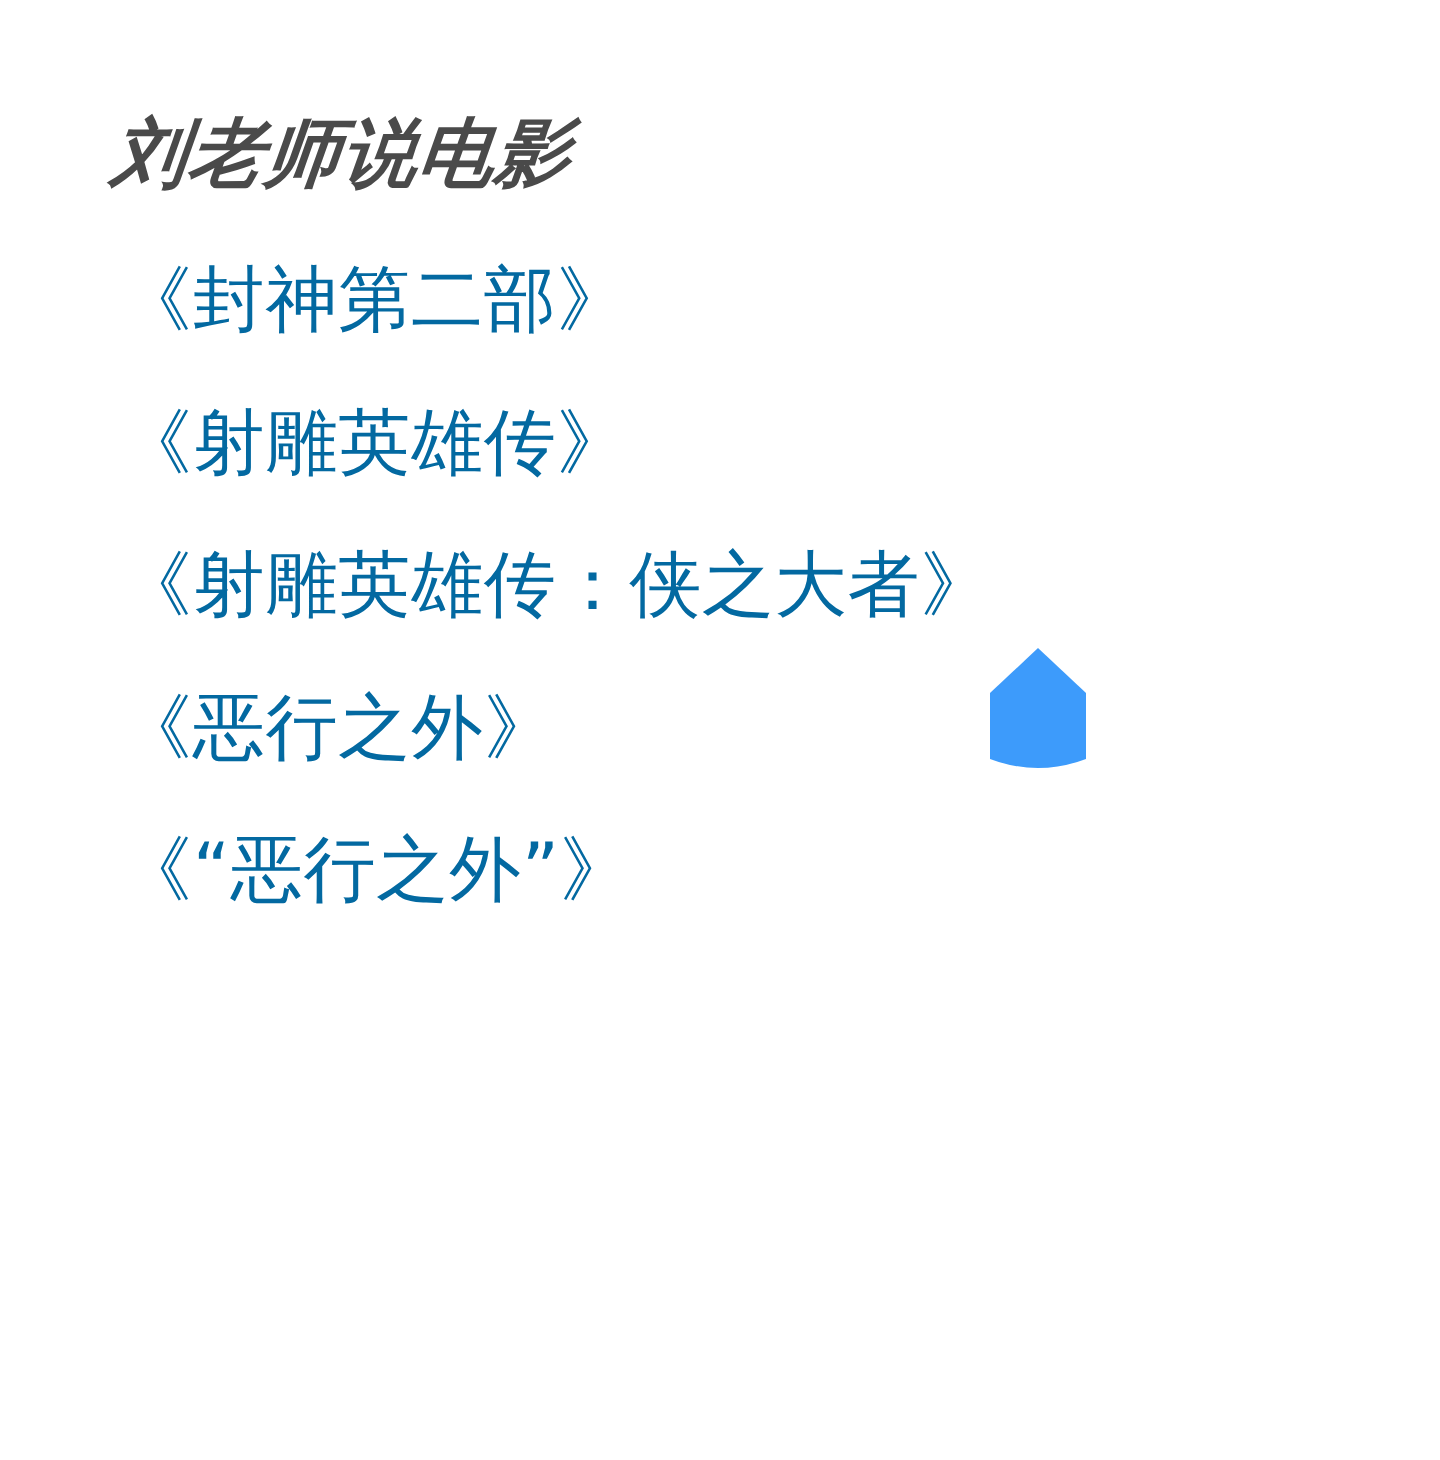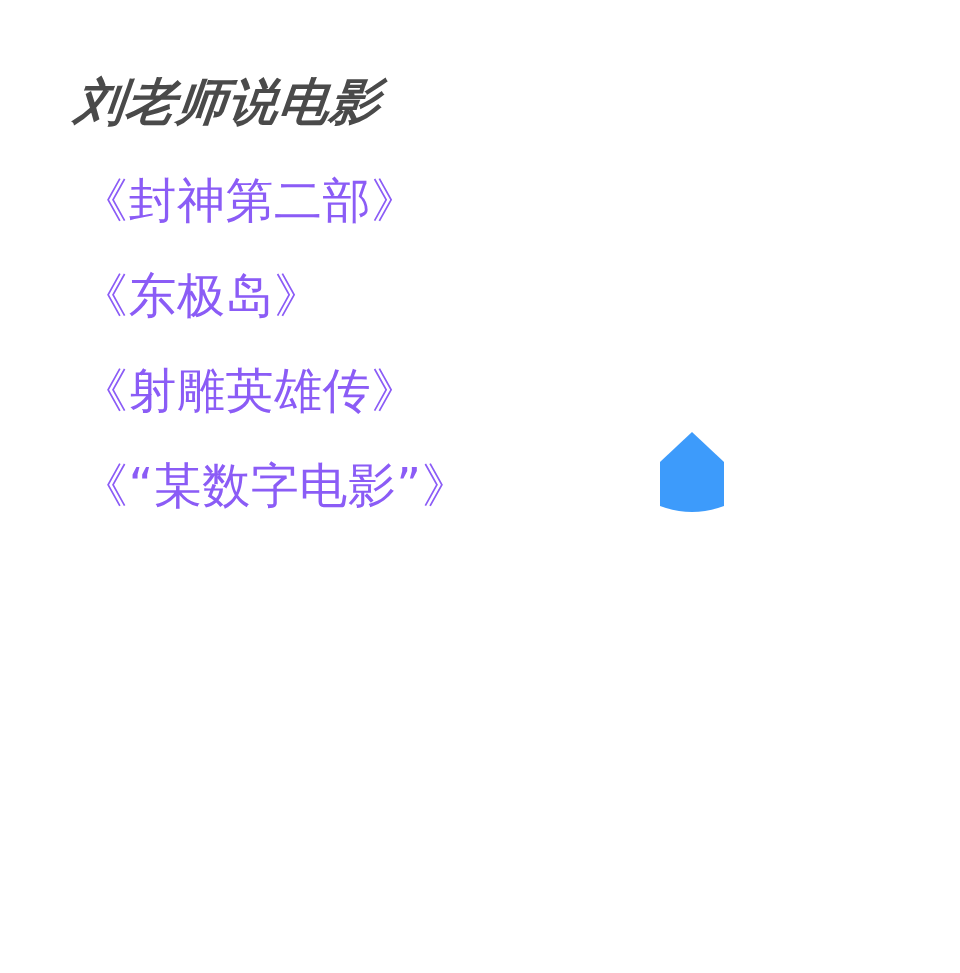--- a/index.html
+++ b/index.html
@@ -34,43 +34,44 @@
       left: 80px;
       top: 170px;
       margin: 0;
       padding: 0;
       list-style: none;
     }
     .list-item {
       height: 95px;
       line-height: 60px;
       font-size: 48px;
-      color: #8b5cf6;
+      color: #0369a1;
       white-space: nowrap;
       letter-spacing: 0.5px;
     }
     .cursor-handle {
       position: absolute;
       left: 660px;
       top: 432px;
       width: 64px;
       height: 80px;
     }
   </style>
 </head>
 <body>
 
 <div>
   <div class="title">刘老师说电影</div>
 
   <ul class="list">
     <li class="list-item">《封神第二部》</li>
-    <li class="list-item">《东极岛》</li>
     <li class="list-item">《射雕英雄传》</li>
-    <li class="list-item">《“某数字电影”》</li>
+    <li class="list-item">《射雕英雄传：侠之大者》</li>
+    <li class="list-item">《恶行之外》</li>
+    <li class="list-item">《“恶行之外”》</li>
   </ul>
 </div>
 
 <div class="cursor-handle">
   <svg width="64" height="80" viewBox="0 0 64 80" xmlns="http://www.w3.org/2000/svg">
     <path d="M32 0 L64 30 L64 74 Q32 86 0 74 L0 30 Z" fill="#3d9bfb"></path>
   </svg>
 </div>
 
 </body></html>

